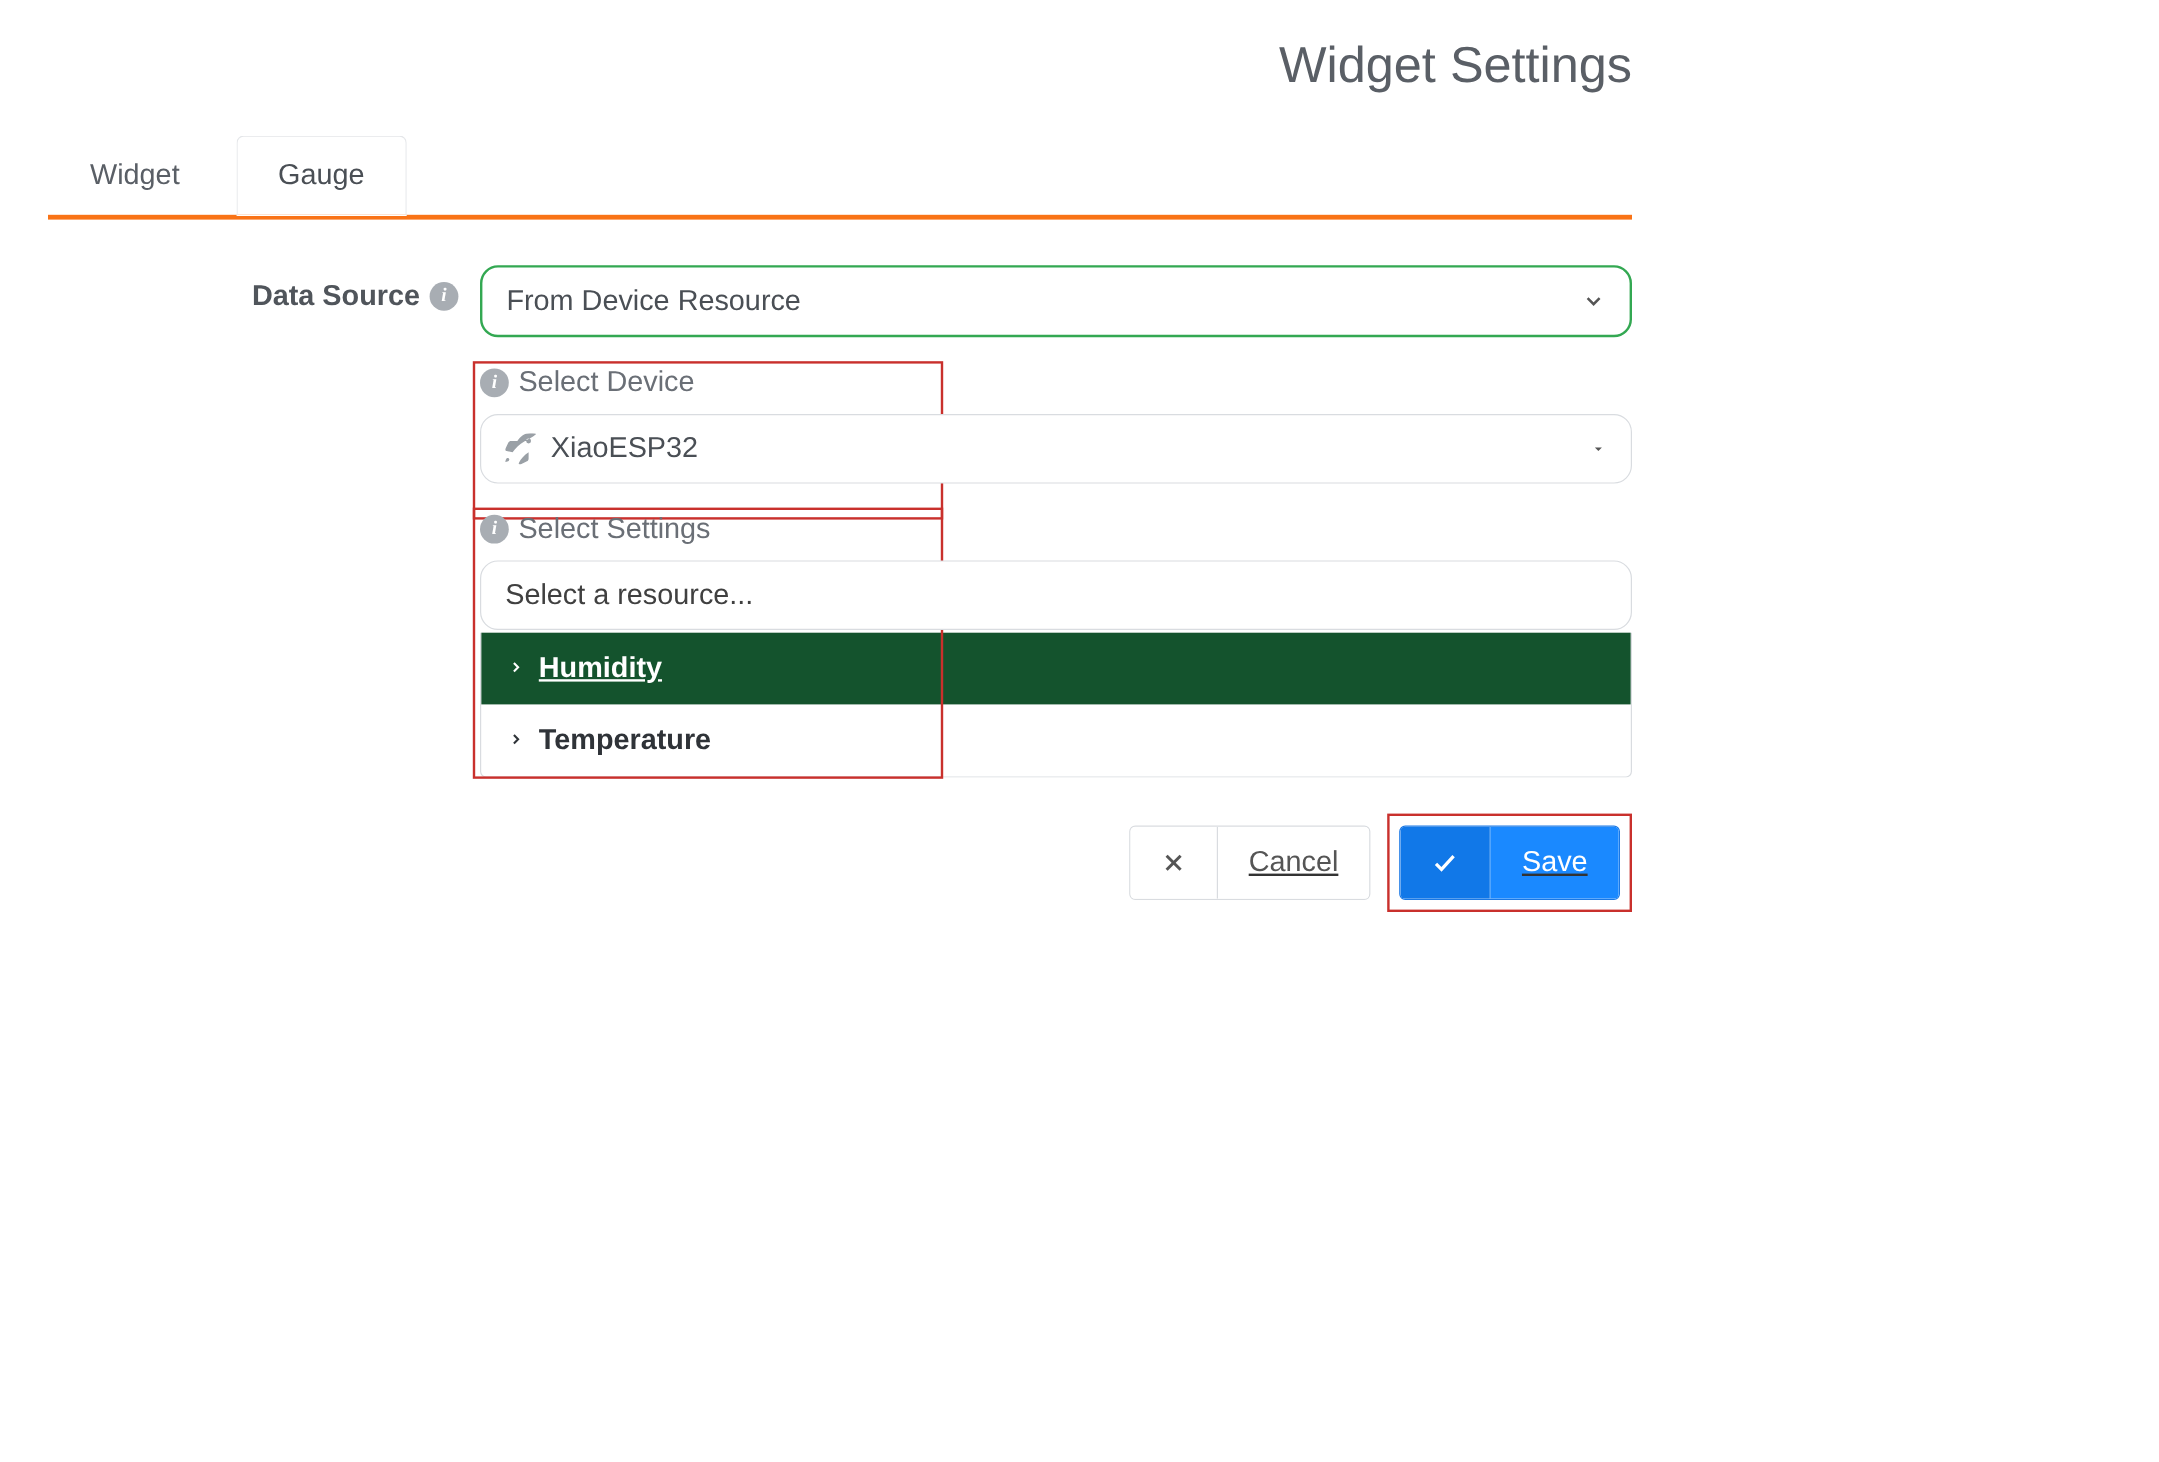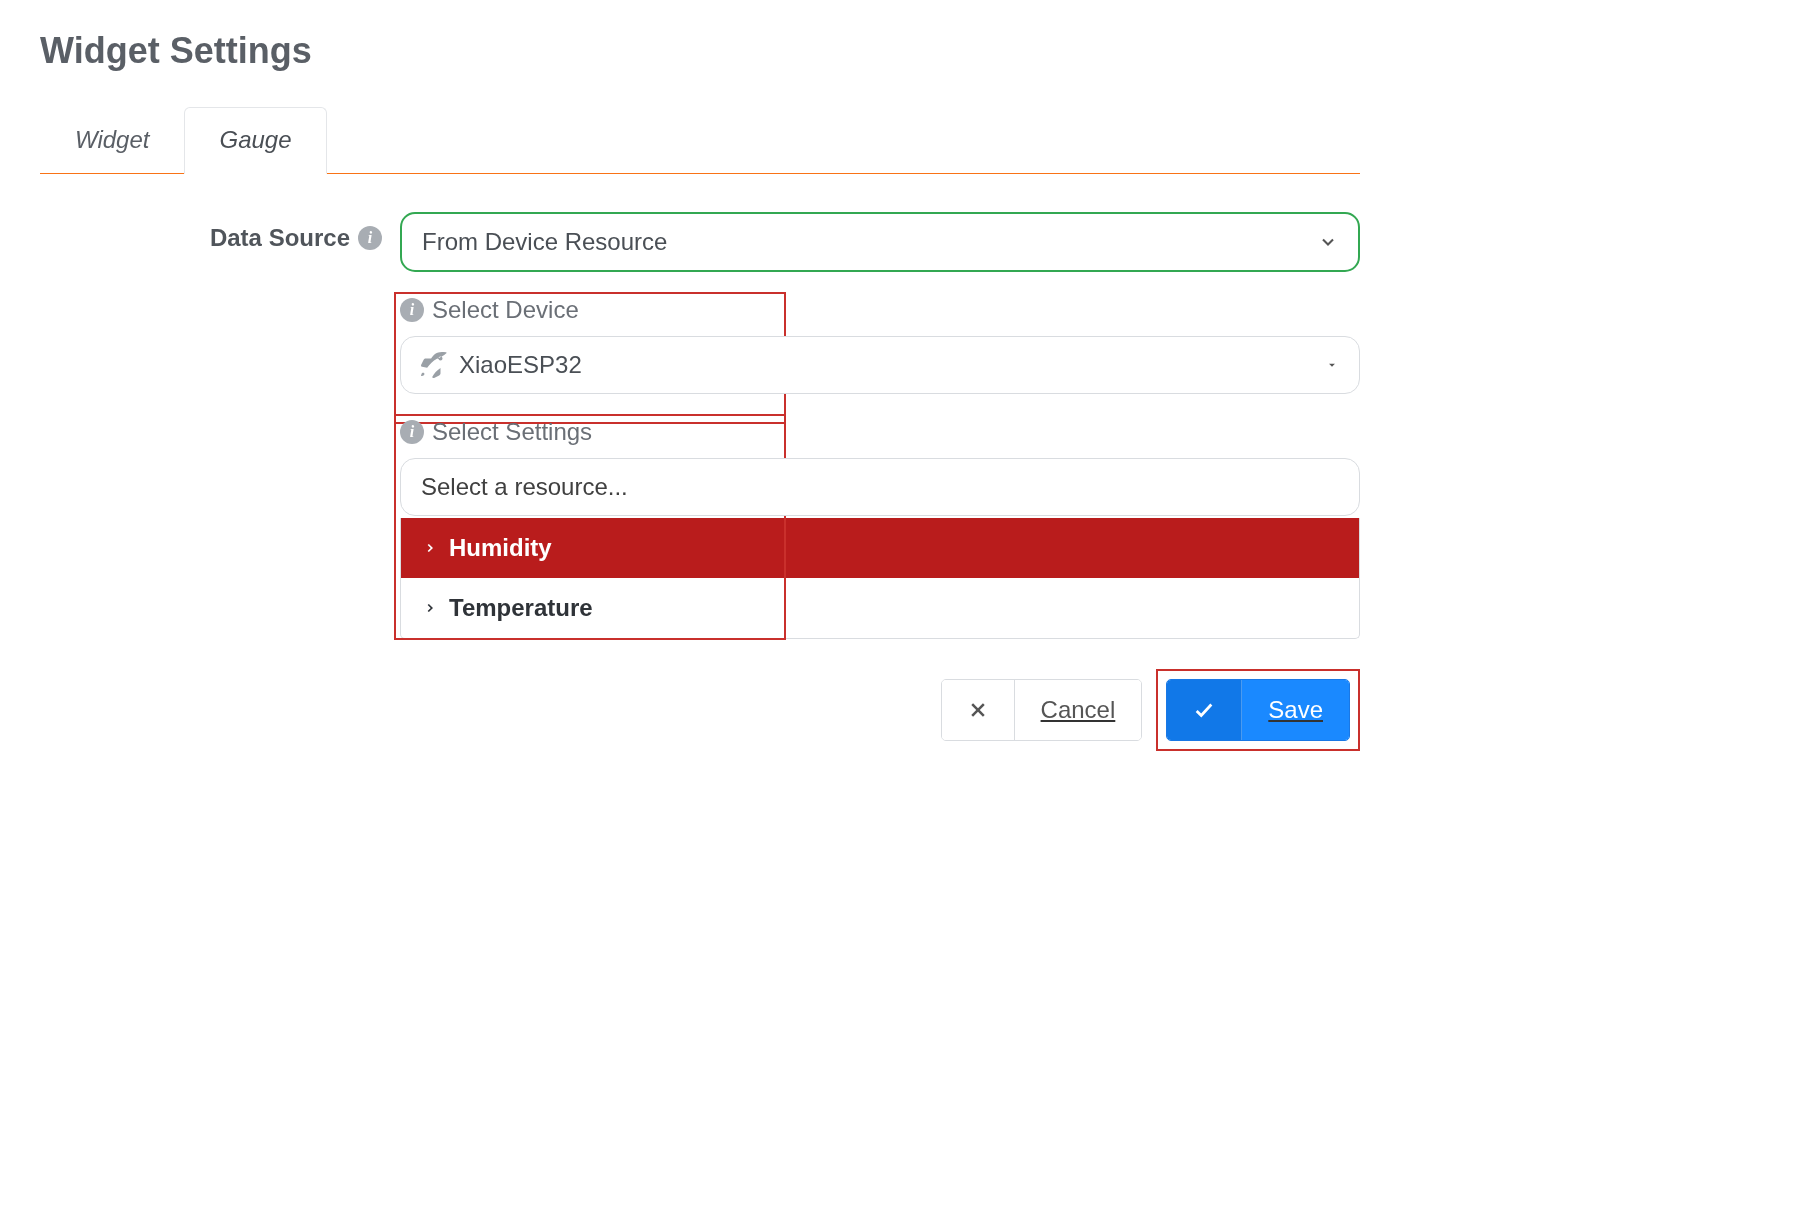--- a/index.html
+++ b/index.html
@@ -7,30 +7,30 @@
     font-family: "Segoe UI", "Helvetica Neue", Arial, sans-serif;
     background: #fff;
     padding: 30px 40px;
     color: #333;
   }
   .modal {
     width: 1320px;
     max-width: 100%;
   }
   .title {
-    font-size: 36px;
-    font-weight: 700;
+    font-size: 42px;
+    font-weight: 400;
     color: #5a5f66;
     margin-bottom: 35px;
+    text-align: right;
   }
   .tabs {
     display: flex;
-    border-bottom: 1px solid #f97316;
-    gap: 0;
-    font-style: italic;
+    border-bottom: 4px solid #f97316;
+    gap: 12px;
   }
   .tab {
     padding: 18px 34px;
     font-size: 24px;
     color: #5a5f66;
     border: 1px solid transparent;
     cursor: pointer;
     background: transparent;
   }
   .tab.active {
@@ -132,22 +132,23 @@
     padding: 16px 22px;
     font-size: 24px;
     font-weight: 700;
     color: #2f3338;
     display: flex;
     align-items: center;
     gap: 12px;
     cursor: pointer;
   }
   .dd-item.selected {
-    background: #b91c1c;
+    background: #14532d;
     color: #fff;
+    text-decoration: underline;
   }
   .dd-chev { font-weight: bold; font-size: 20px; }
   .footer {
     display: flex;
     justify-content: flex-end;
     gap: 24px;
     margin-top: 40px;
     padding-right: 10px;
   }
   .btn-group {

